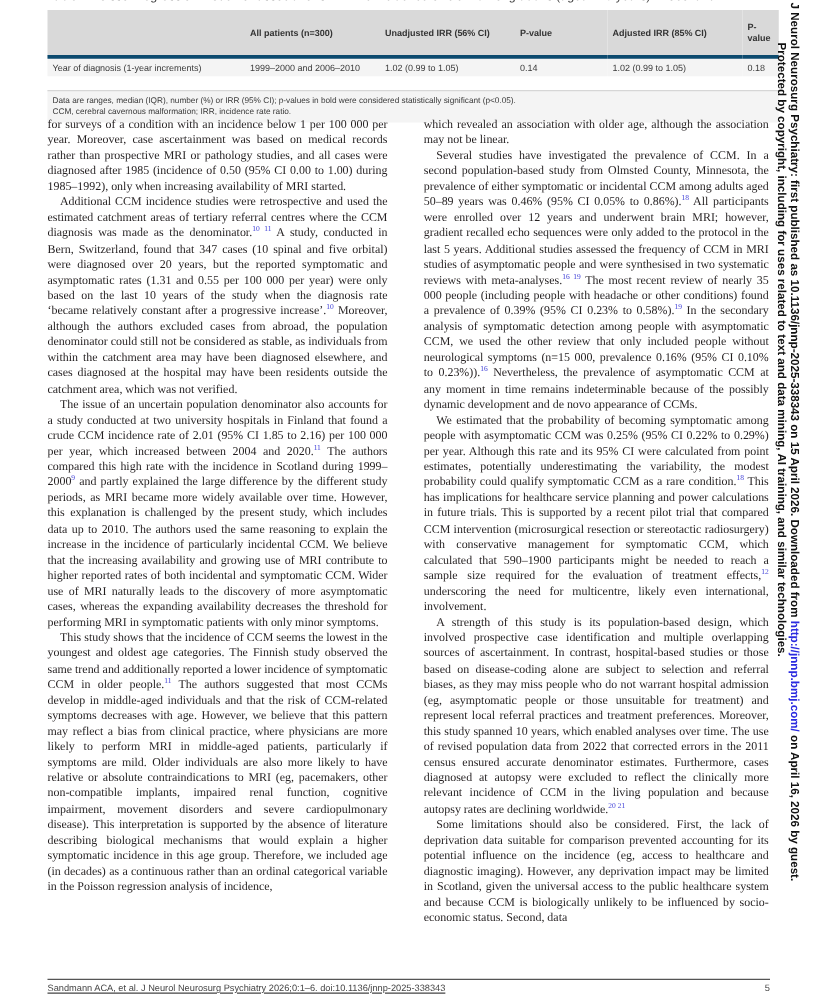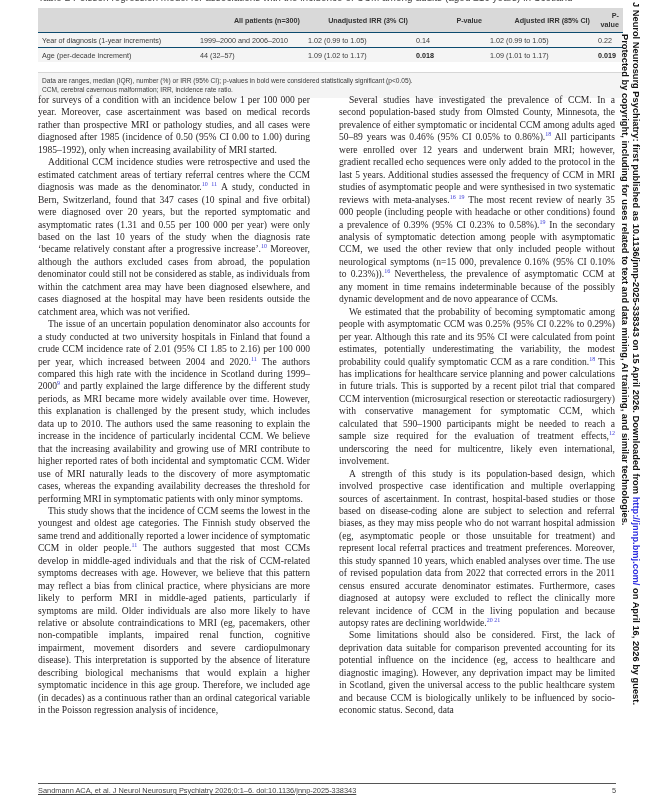--- a/index.html
+++ b/index.html
@@ -1,20 +1,20 @@
 <!DOCTYPE html>
 <html><head>
 <meta charset="utf-8">
 <style>
   html, body { margin: 0; padding: 0; background: #ffffff; }
   body { width: 658px; height: 800px; position: relative; overflow: hidden; font-family: "Liberation Serif", serif; color: #231f20; }
   .table-caption { position: absolute; left: 38px; top: -8px; font-family: "Liberation Sans", sans-serif; font-size: 10px; color: #444; white-space: nowrap; }
   table.t2 { position: absolute; left: 38px; top: 8px; width: 585px; border-collapse: collapse; font-family: "Liberation Sans", sans-serif; font-size: 7.2px; color: #3a3a3a; }
-  table.t2 th { background: #d9d9d9; font-weight: bold; text-align: right; height: 24px; padding: 0 4px; color: #333; }
-  table.t2 td { height: 14px; padding: 0 4px; border-top: 1px solid #0c4a6e; background: #f4f4f4; }
+  table.t2 th { background: #d9d9d9; font-weight: bold; text-align: left; height: 36px; padding: 0 4px; color: #333; }
+  table.t2 td { height: 14px; padding: 0 4px; border-top: 3px solid #0c4a6e; background: #f4f4f4; }
   table.t2 td.bold { font-weight: bold; color: #222; }
   .table-notes { position: absolute; left: 38px; top: 72px; width: 577px; background: #f4f4f4; font-family: "Liberation Sans", sans-serif; font-size: 6.6px; color: #3a3a3a; padding: 3px 4px 4px 4px; line-height: 9px; border-top: 1px solid #d6d6d6; }
 
   .col { position: absolute; top: 94px; width: 272px; font-size: 9.55px; line-height: 12.45px; text-align: justify; color: #231f20; }
   .col p { margin: 0; text-indent: 10px; }
   .col p.noindent { text-indent: 0; }
   .col-left { left: 38px; }
   .col-right { left: 339px; width: 276px; }
   sup.ref { color: #3b3bd6; font-size: 6px; vertical-align: 4px; line-height: 0; }
 
@@ -30,59 +30,52 @@
 </head>
 <body>
 
 <div class="table-caption">Table 2   Poisson regression model for associations with the incidence of CCM among adults (aged ≥16 years) in Scotland</div>
 
 <table class="t2">
   <thead>
     <tr>
       <th style="width:150px"></th>
       <th style="width:100px">All patients (n=300)</th>
-      <th style="width:100px">Unadjusted IRR (3% CI)</th>
+      <th style="width:100px">Unadjusted IRR (56% CI)</th>
       <th style="width:66px">P-value</th>
       <th style="width:100px">Adjusted IRR (85% CI)</th>
       <th>P-value</th>
     </tr>
   </thead>
   <tbody>
     <tr>
       <td>Year of diagnosis (1-year increments)</td>
       <td>1999–2000 and 2006–2010</td>
       <td>1.02 (0.99 to 1.05)</td>
       <td>0.14</td>
       <td>1.02 (0.99 to 1.05)</td>
-      <td>0.22</td>
-    </tr>
-    <tr>
-      <td>Age (per-decade increment)</td>
-      <td>44 (32–57)</td>
-      <td>1.09 (1.02 to 1.17)</td>
-      <td class="bold">0.018</td>
-      <td>1.09 (1.01 to 1.17)</td>
-      <td class="bold">0.019</td>
+      <td>0.18</td>
     </tr>
   </tbody>
 </table>
 
 <div class="table-notes">
   <div>Data are ranges, median (IQR), number (%) or IRR (95% CI); p-values in bold were considered statistically significant (p&lt;0.05).</div>
   <div>CCM, cerebral cavernous malformation; IRR, incidence rate ratio.</div>
 </div>
 
 <div class="col col-left">
   <p class="noindent"><span>for surveys of a condition with an incidence below 1 per 100 000 per year. Moreover, case ascertainment was based on medical records rather than prospective MRI or pathology studies, and all cases were diagnosed after 1985 (incidence of 0.50 (95% CI 0.00 to 1.00) during 1985–1992), only when increasing availability of MRI started.</span></p>
   <p><span>Additional CCM incidence studies were retrospective and used the estimated catchment areas of tertiary referral centres where the CCM diagnosis was made as the denominator.</span><sup class="ref">10 11</sup><span> A study, conducted in Bern, Switzerland, found that 347 cases (10 spinal and five orbital) were diagnosed over 20 years, but the reported symptomatic and asymptomatic rates (1.31 and 0.55 per 100 000 per year) were only based on the last 10 years of the study when the diagnosis rate ‘became relatively constant after a progressive increase’.</span><sup class="ref">10</sup><span> Moreover, although the authors excluded cases from abroad, the population denominator could still not be considered as stable, as individuals from within the catchment area may have been diagnosed elsewhere, and cases diagnosed at the hospital may have been residents outside the catchment area, which was not verified.</span></p>
   <p><span>The issue of an uncertain population denominator also accounts for a study conducted at two university hospitals in Finland that found a crude CCM incidence rate of 2.01 (95% CI 1.85 to 2.16) per 100 000 per year, which increased between 2004 and 2020.</span><sup class="ref">11</sup><span> The authors compared this high rate with the incidence in Scotland during 1999–2000</span><sup class="ref">9</sup><span> and partly explained the large difference by the different study periods, as MRI became more widely available over time. However, this explanation is challenged by the present study, which includes data up to 2010. The authors used the same reasoning to explain the increase in the incidence of particularly incidental CCM. We believe that the increasing availability and growing use of MRI contribute to higher reported rates of both incidental and symptomatic CCM. Wider use of MRI naturally leads to the discovery of more asymptomatic cases, whereas the expanding availability decreases the threshold for performing MRI in symptomatic patients with only minor symptoms.</span></p>
   <p><span>This study shows that the incidence of CCM seems the lowest in the youngest and oldest age categories. The Finnish study observed the same trend and additionally reported a lower incidence of symptomatic CCM in older people.</span><sup class="ref">11</sup><span> The authors suggested that most CCMs develop in middle-aged individuals and that the risk of CCM-related symptoms decreases with age. However, we believe that this pattern may reflect a bias from clinical practice, where physicians are more likely to perform MRI in middle-aged patients, particularly if symptoms are mild. Older individuals are also more likely to have relative or absolute contraindications to MRI (eg, pacemakers, other non-compatible implants, impaired renal function, cognitive impairment, movement disorders and severe cardiopulmonary disease). This interpretation is supported by the absence of literature describing biological mechanisms that would explain a higher symptomatic incidence in this age group. Therefore, we included age (in decades) as a continuous rather than an ordinal categorical variable in the Poisson regression analysis of incidence,</span></p>
 </div>
 
 <div class="col col-right">
+  <p class="noindent"><span>which revealed an association with older age, although the association may not be linear.</span></p>
   <p><span>Several studies have investigated the prevalence of CCM. In a second population-based study from Olmsted County, Minnesota, the prevalence of either symptomatic or incidental CCM among adults aged 50–89 years was 0.46% (95% CI 0.05% to 0.86%).</span><sup class="ref">18</sup><span> All participants were enrolled over 12 years and underwent brain MRI; however, gradient recalled echo sequences were only added to the protocol in the last 5 years. Additional studies assessed the frequency of CCM in MRI studies of asymptomatic people and were synthesised in two systematic reviews with meta-analyses.</span><sup class="ref">16 19</sup><span> The most recent review of nearly 35 000 people (including people with headache or other conditions) found a prevalence of 0.39% (95% CI 0.23% to 0.58%).</span><sup class="ref">19</sup><span> In the secondary analysis of symptomatic detection among people with asymptomatic CCM, we used the other review that only included people without neurological symptoms (n=15 000, prevalence 0.16% (95% CI 0.10% to 0.23%)).</span><sup class="ref">16</sup><span> Nevertheless, the prevalence of asymptomatic CCM at any moment in time remains indeterminable because of the possibly dynamic development and de novo appearance of CCMs.</span></p>
   <p><span>We estimated that the probability of becoming symptomatic among people with asymptomatic CCM was 0.25% (95% CI 0.22% to 0.29%) per year. Although this rate and its 95% CI were calculated from point estimates, potentially underestimating the variability, the modest probability could qualify symptomatic CCM as a rare condition.</span><sup class="ref">18</sup><span> This has implications for healthcare service planning and power calculations in future trials. This is supported by a recent pilot trial that compared CCM intervention (microsurgical resection or stereotactic radiosurgery) with conservative management for symptomatic CCM, which calculated that 590–1900 participants might be needed to reach a sample size required for the evaluation of treatment effects,</span><sup class="ref">12</sup><span> underscoring the need for multicentre, likely even international, involvement.</span></p>
   <p><span>A strength of this study is its population-based design, which involved prospective case identification and multiple overlapping sources of ascertainment. In contrast, hospital-based studies or those based on disease-coding alone are subject to selection and referral biases, as they may miss people who do not warrant hospital admission (eg, asymptomatic people or those unsuitable for treatment) and represent local referral practices and treatment preferences. Moreover, this study spanned 10 years, which enabled analyses over time. The use of revised population data from 2022 that corrected errors in the 2011 census ensured accurate denominator estimates. Furthermore, cases diagnosed at autopsy were excluded to reflect the clinically more relevant incidence of CCM in the living population and because autopsy rates are declining worldwide.</span><sup class="ref">20 21</sup></p>
   <p><span>Some limitations should also be considered. First, the lack of deprivation data suitable for comparison prevented accounting for its potential influence on the incidence (eg, access to healthcare and diagnostic imaging). However, any deprivation impact may be limited in Scotland, given the universal access to the public healthcare system and because CCM is biologically unlikely to be influenced by socio-economic status. Second, data</span></p>
 </div>
 
 <div class="footer-rule"></div>
 <div class="footer">
   <span class="cite">Sandmann ACA, et al. J Neurol Neurosurg Psychiatry 2026;0:1–6. doi:10.1136/jnnp-2025-338343</span>
   <span class="pageno">5</span>

